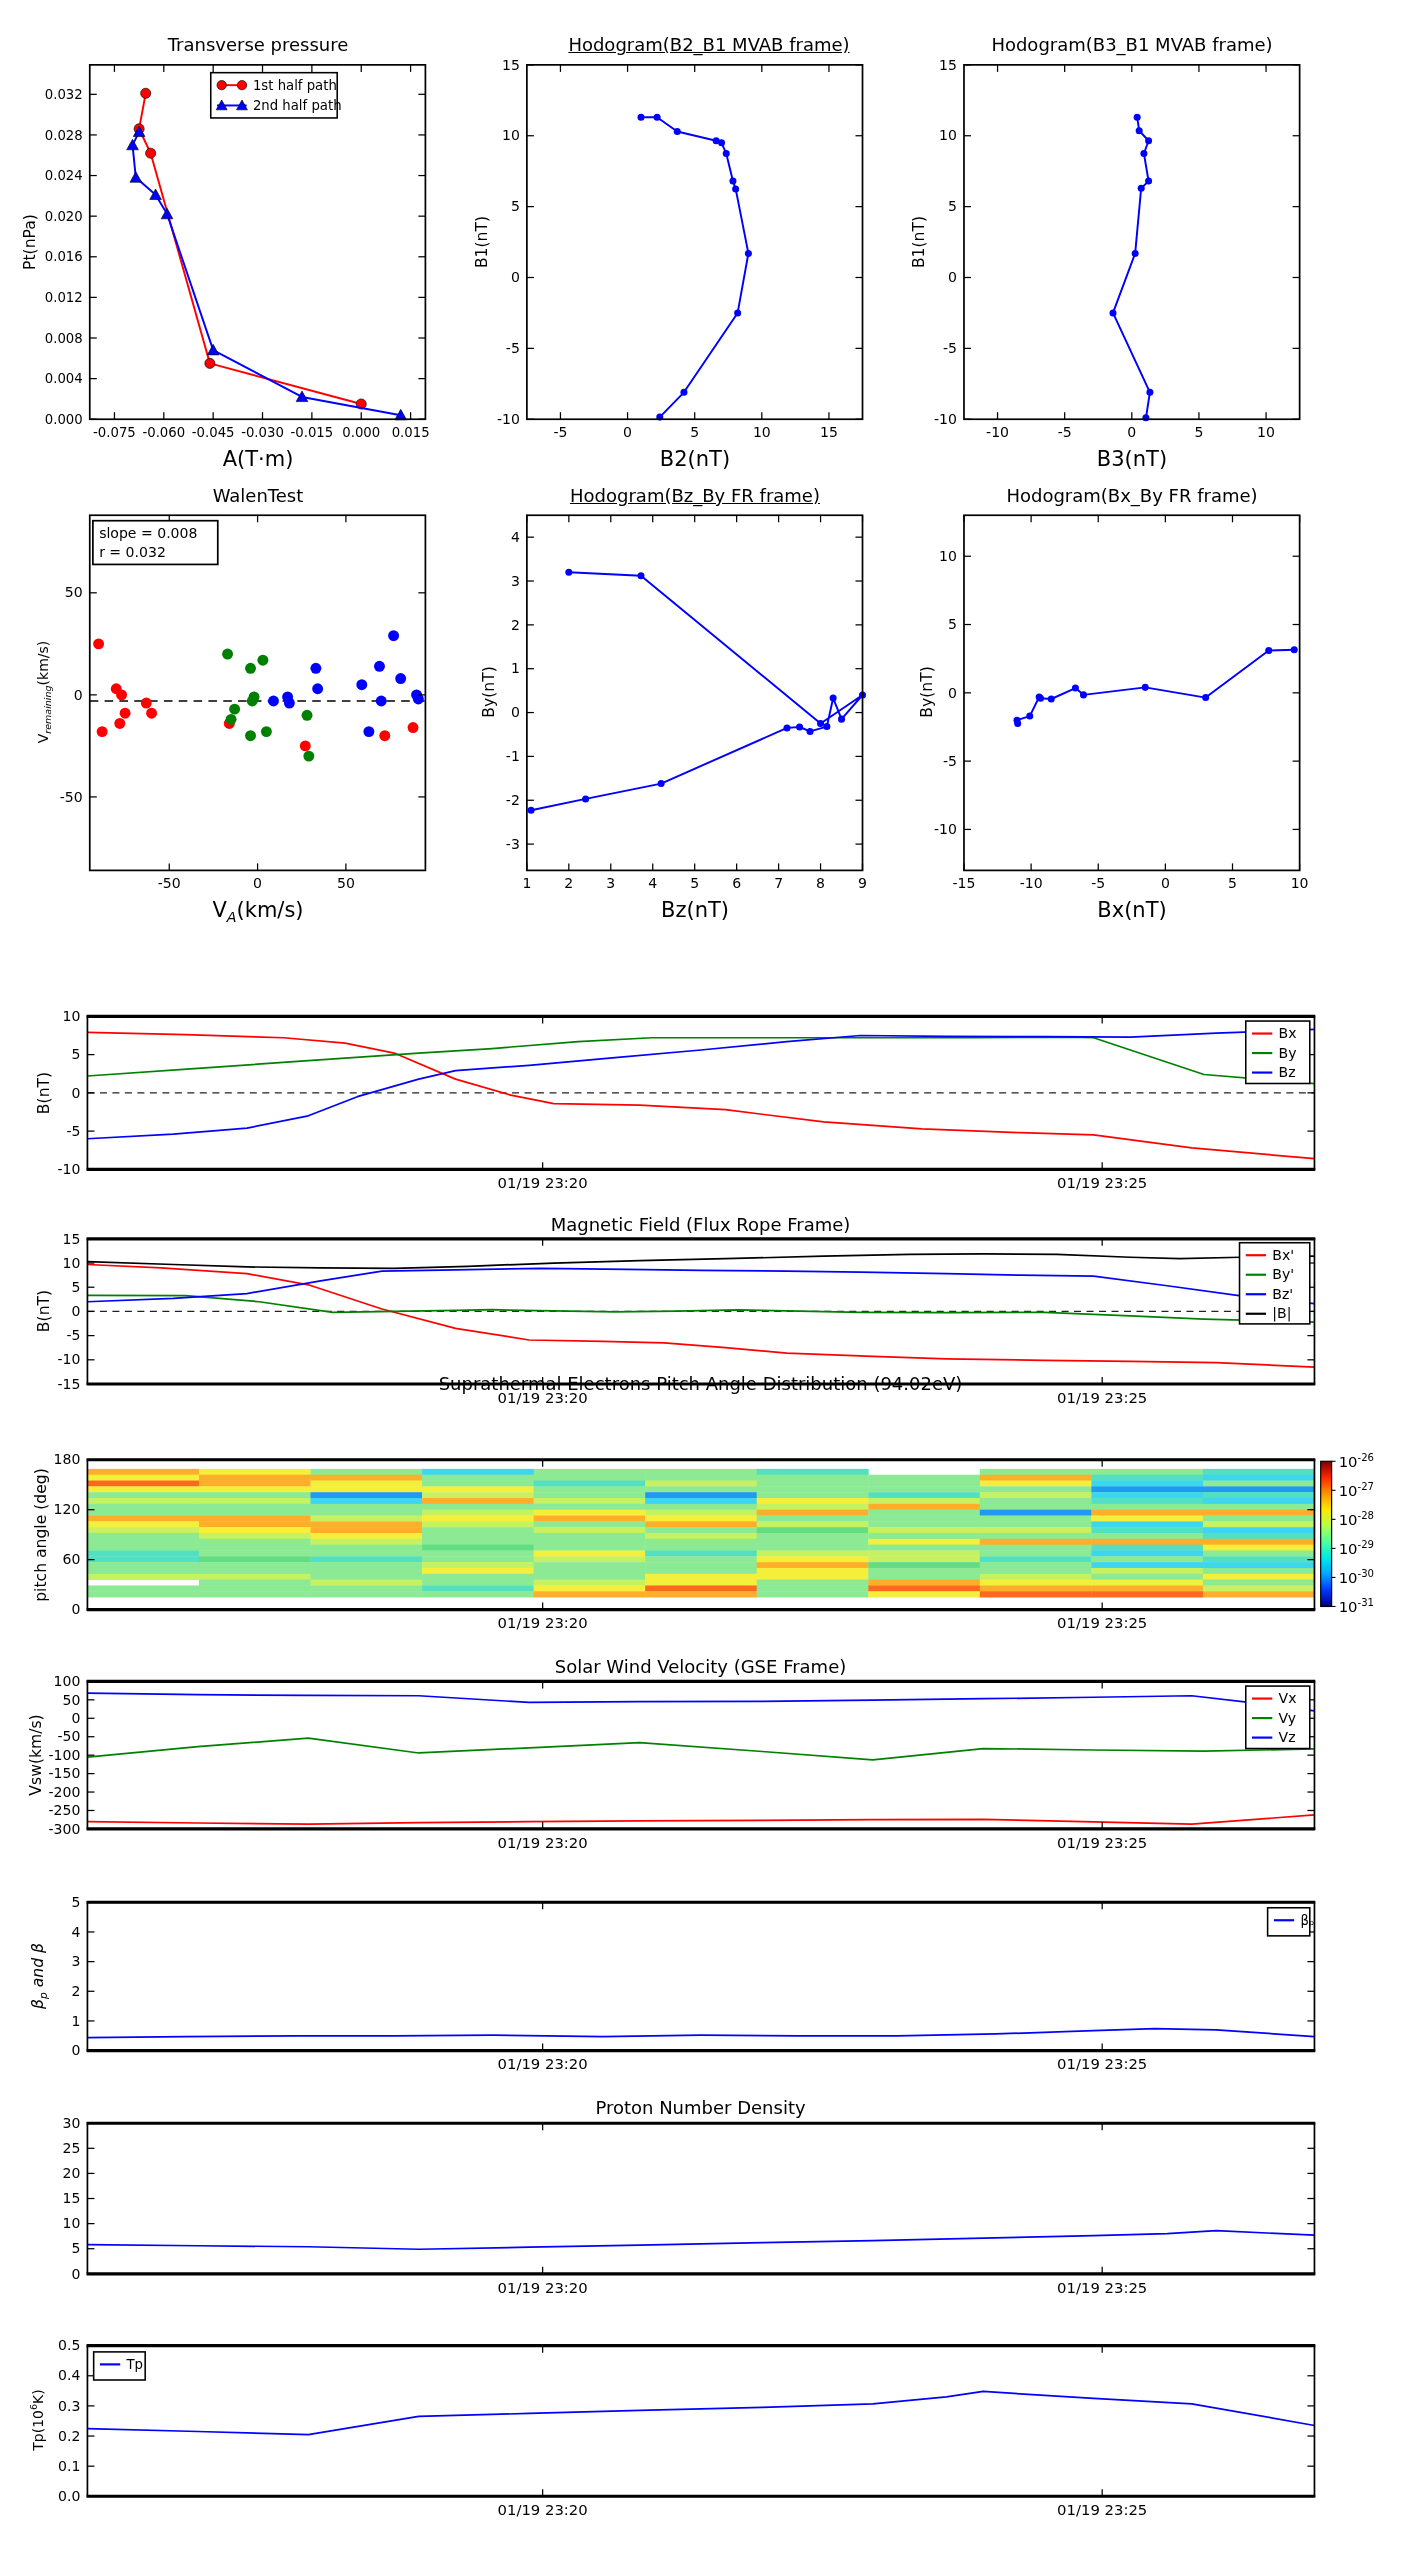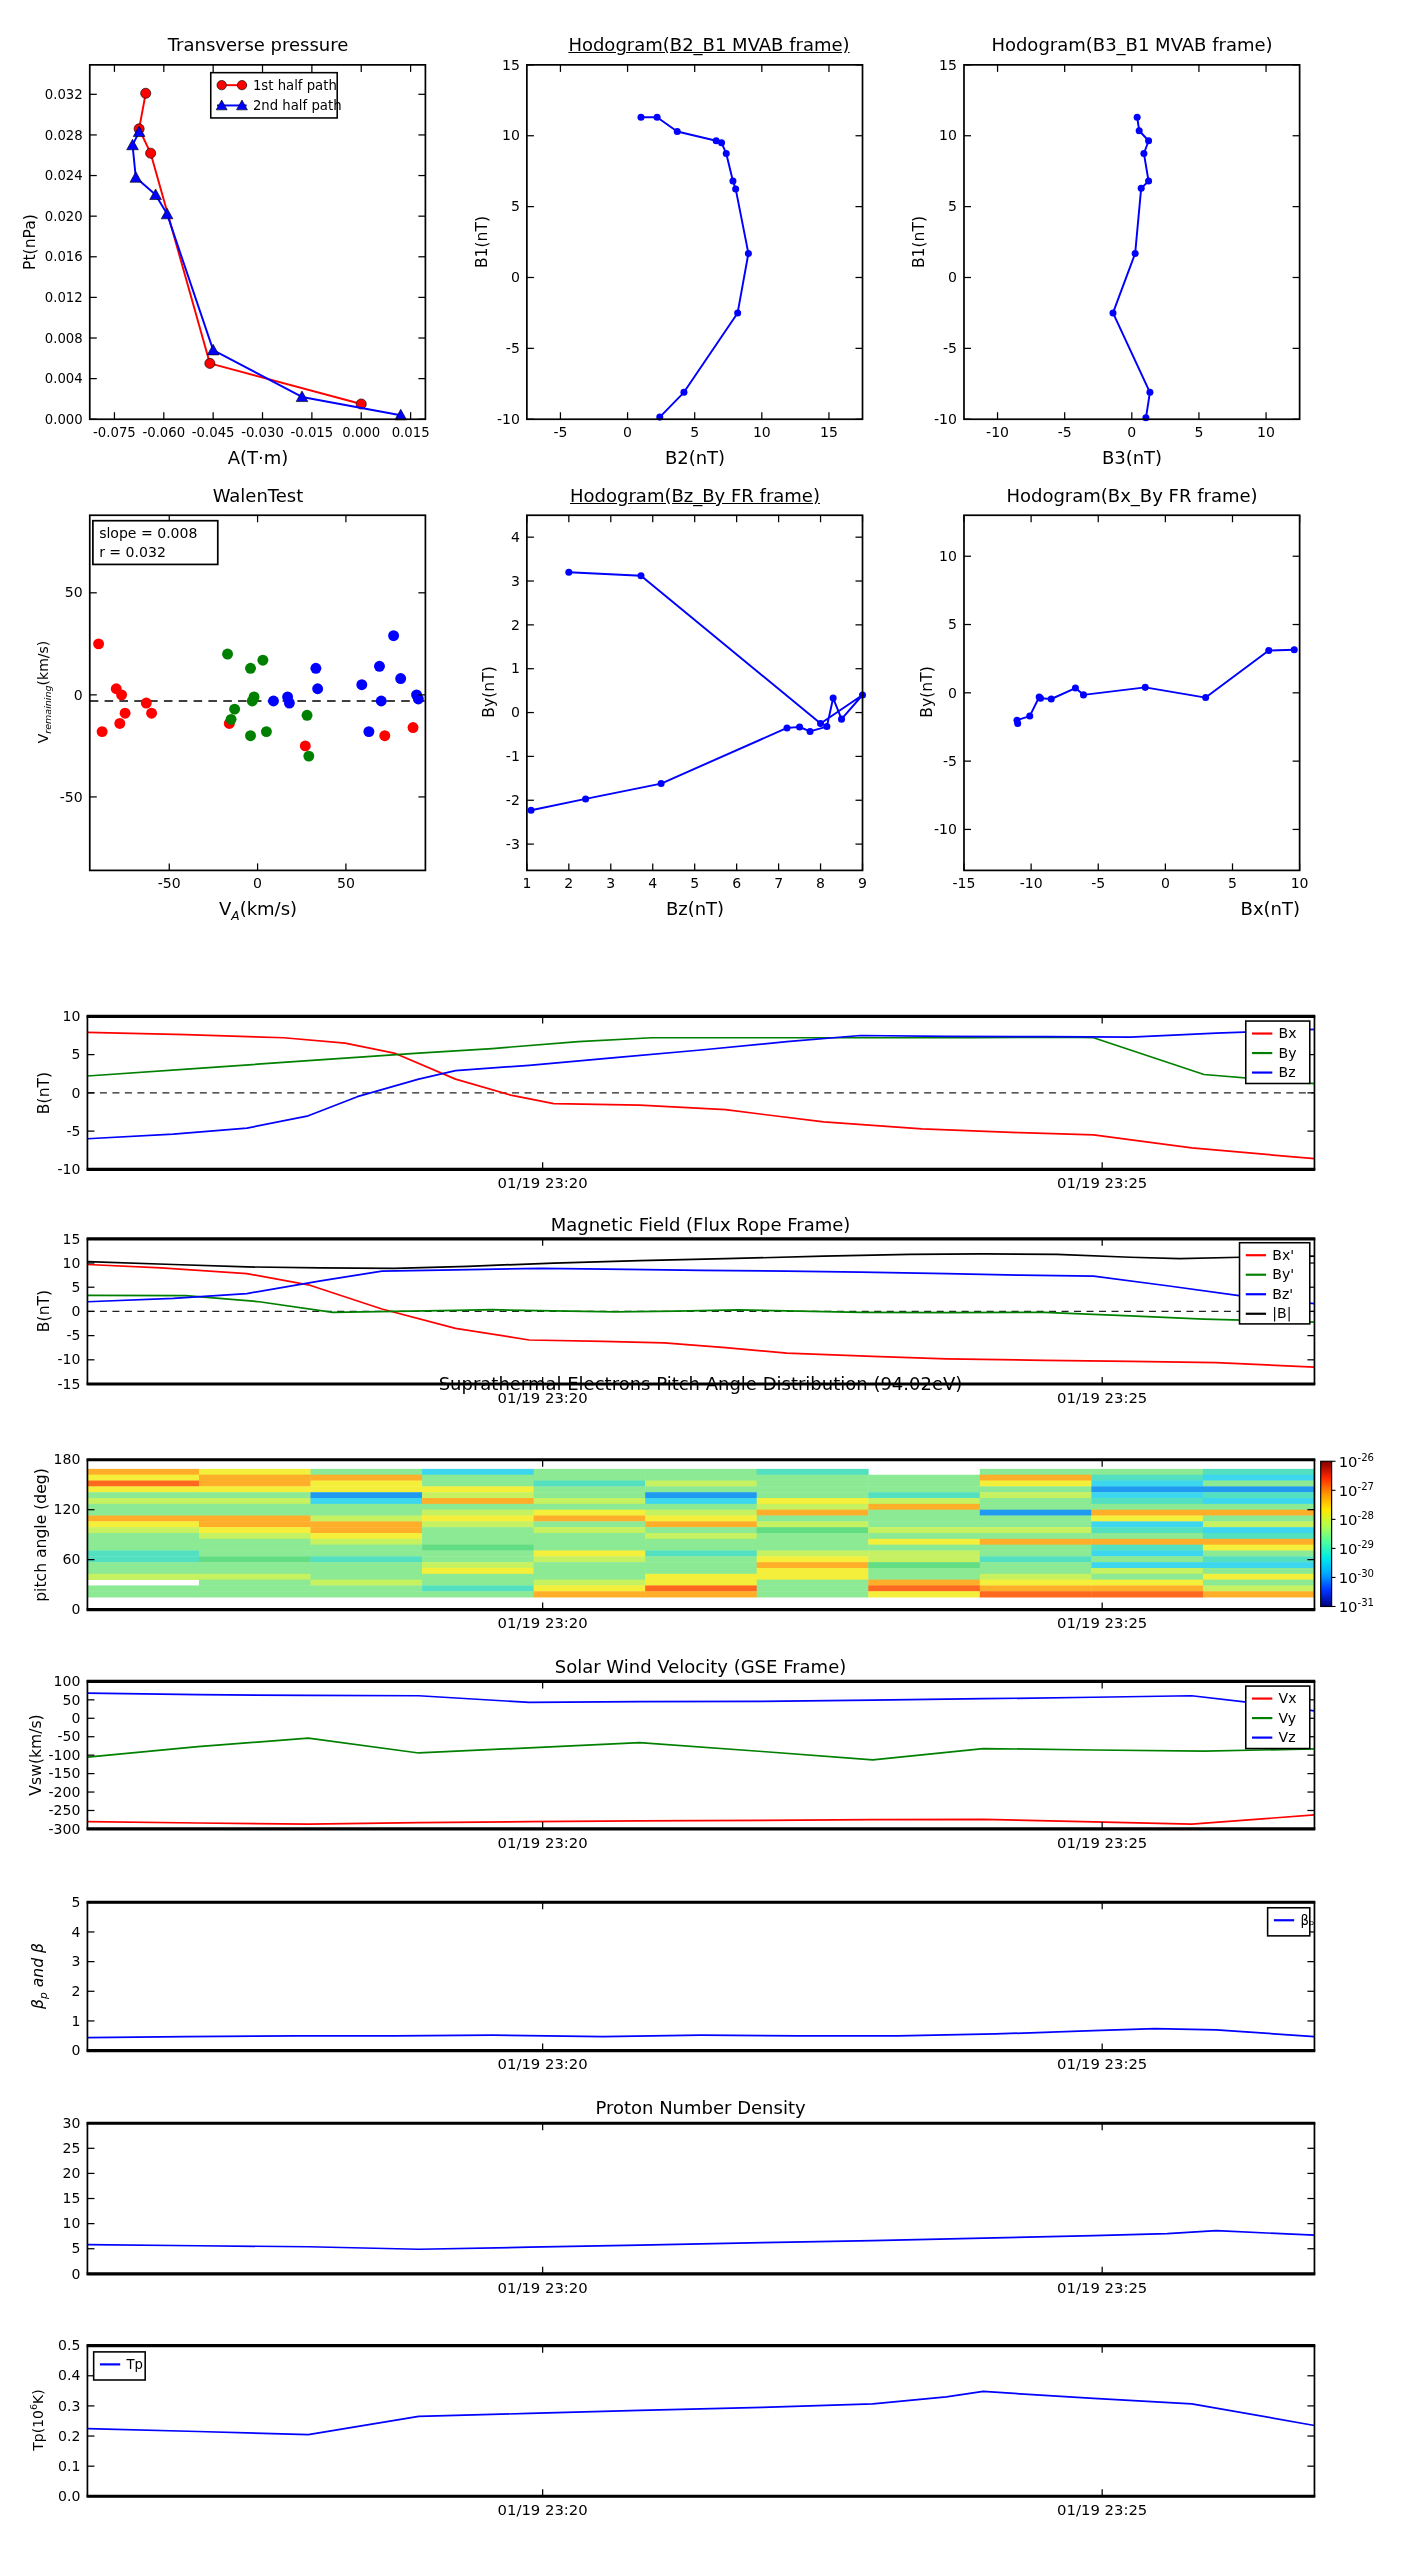--- a/index.html
+++ b/index.html
@@ -2,21 +2,21 @@
 <html style="font-size:12.5px"><head>
 <meta charset="utf-8">
 <style>
   html,body{margin:0;padding:0;background:#ffffff;}
   #fig{position:relative;width:1405px;height:2576px;background:#ffffff;
        font-family:"DejaVu Sans","Liberation Sans",sans-serif;color:#000;}
   #plot-canvas{position:absolute;left:0;top:0;}
   .ptitle{position:absolute;font-size:18px;text-align:center;white-space:nowrap;}
   .ylab{position:absolute;font-size:15.6px;white-space:nowrap;
         transform:translate(-50%,-50%) rotate(-90deg);}
-  .xlab{position:absolute;font-size:18px;text-align:center;white-space:nowrap;}
+  .xlab{position:absolute;font-size:21px;text-align:center;white-space:nowrap;}
   .ylab sub,.xlab sub,.ptitle sub{font-size:0.68em;}
   .ylab sup{font-size:0.68em;}
   .it{font-style:italic;}
 </style>
 </head>
 <body>
 
 <div id="fig">
   <svg id="plot-canvas" width="1405" height="2576" viewBox="0 0 1800 3300">
       <defs>
@@ -879,21 +879,21 @@
   <div class="ptitle" style="left:90px;top:485px;width:336px;">WalenTest</div>
   <div class="ylab" style="left:44px;top:692px;font-size:14px;"><span>V</span><sub class="it">remaining</sub><span>(km/s)</span></div>
   <div class="xlab" style="left:90px;top:898px;width:336px;"><span>V</span><sub class="it">A</sub><span>(km/s)</span></div>
 
   <div class="ptitle" style="left:527px;top:485px;width:336px;text-decoration:underline;">Hodogram(Bz_By FR frame)</div>
   <div class="ylab" style="left:489px;top:692px;">By(nT)</div>
   <div class="xlab" style="left:527px;top:898px;width:336px;">Bz(nT)</div>
 
   <div class="ptitle" style="left:964px;top:485px;width:336px;">Hodogram(Bx_By FR frame)</div>
   <div class="ylab" style="left:927px;top:692px;">By(nT)</div>
-  <div class="xlab" style="left:964px;top:898px;width:336px;text-align:right;">Bx(nT)</div>
+  <div class="xlab" style="left:964px;top:898px;width:336px;">Bx(nT)</div>
 
   <div class="ylab" style="left:44px;top:1093px;">B(nT)</div>
 
   <div class="ptitle" style="left:87px;top:1214px;width:1227px;">Magnetic Field (Flux Rope Frame)</div>
   <div class="ylab" style="left:44px;top:1311px;">B(nT)</div>
 
   <div class="ptitle" style="left:87px;top:1373px;width:1227px;">Suprathermal Electrons Pitch Angle Distribution (94.02eV)</div>
   <div class="ylab" style="left:41px;top:1535px;">pitch angle (deg)</div>
 
   <div class="ptitle" style="left:87px;top:1656px;width:1227px;">Solar Wind Velocity (GSE Frame)</div>

